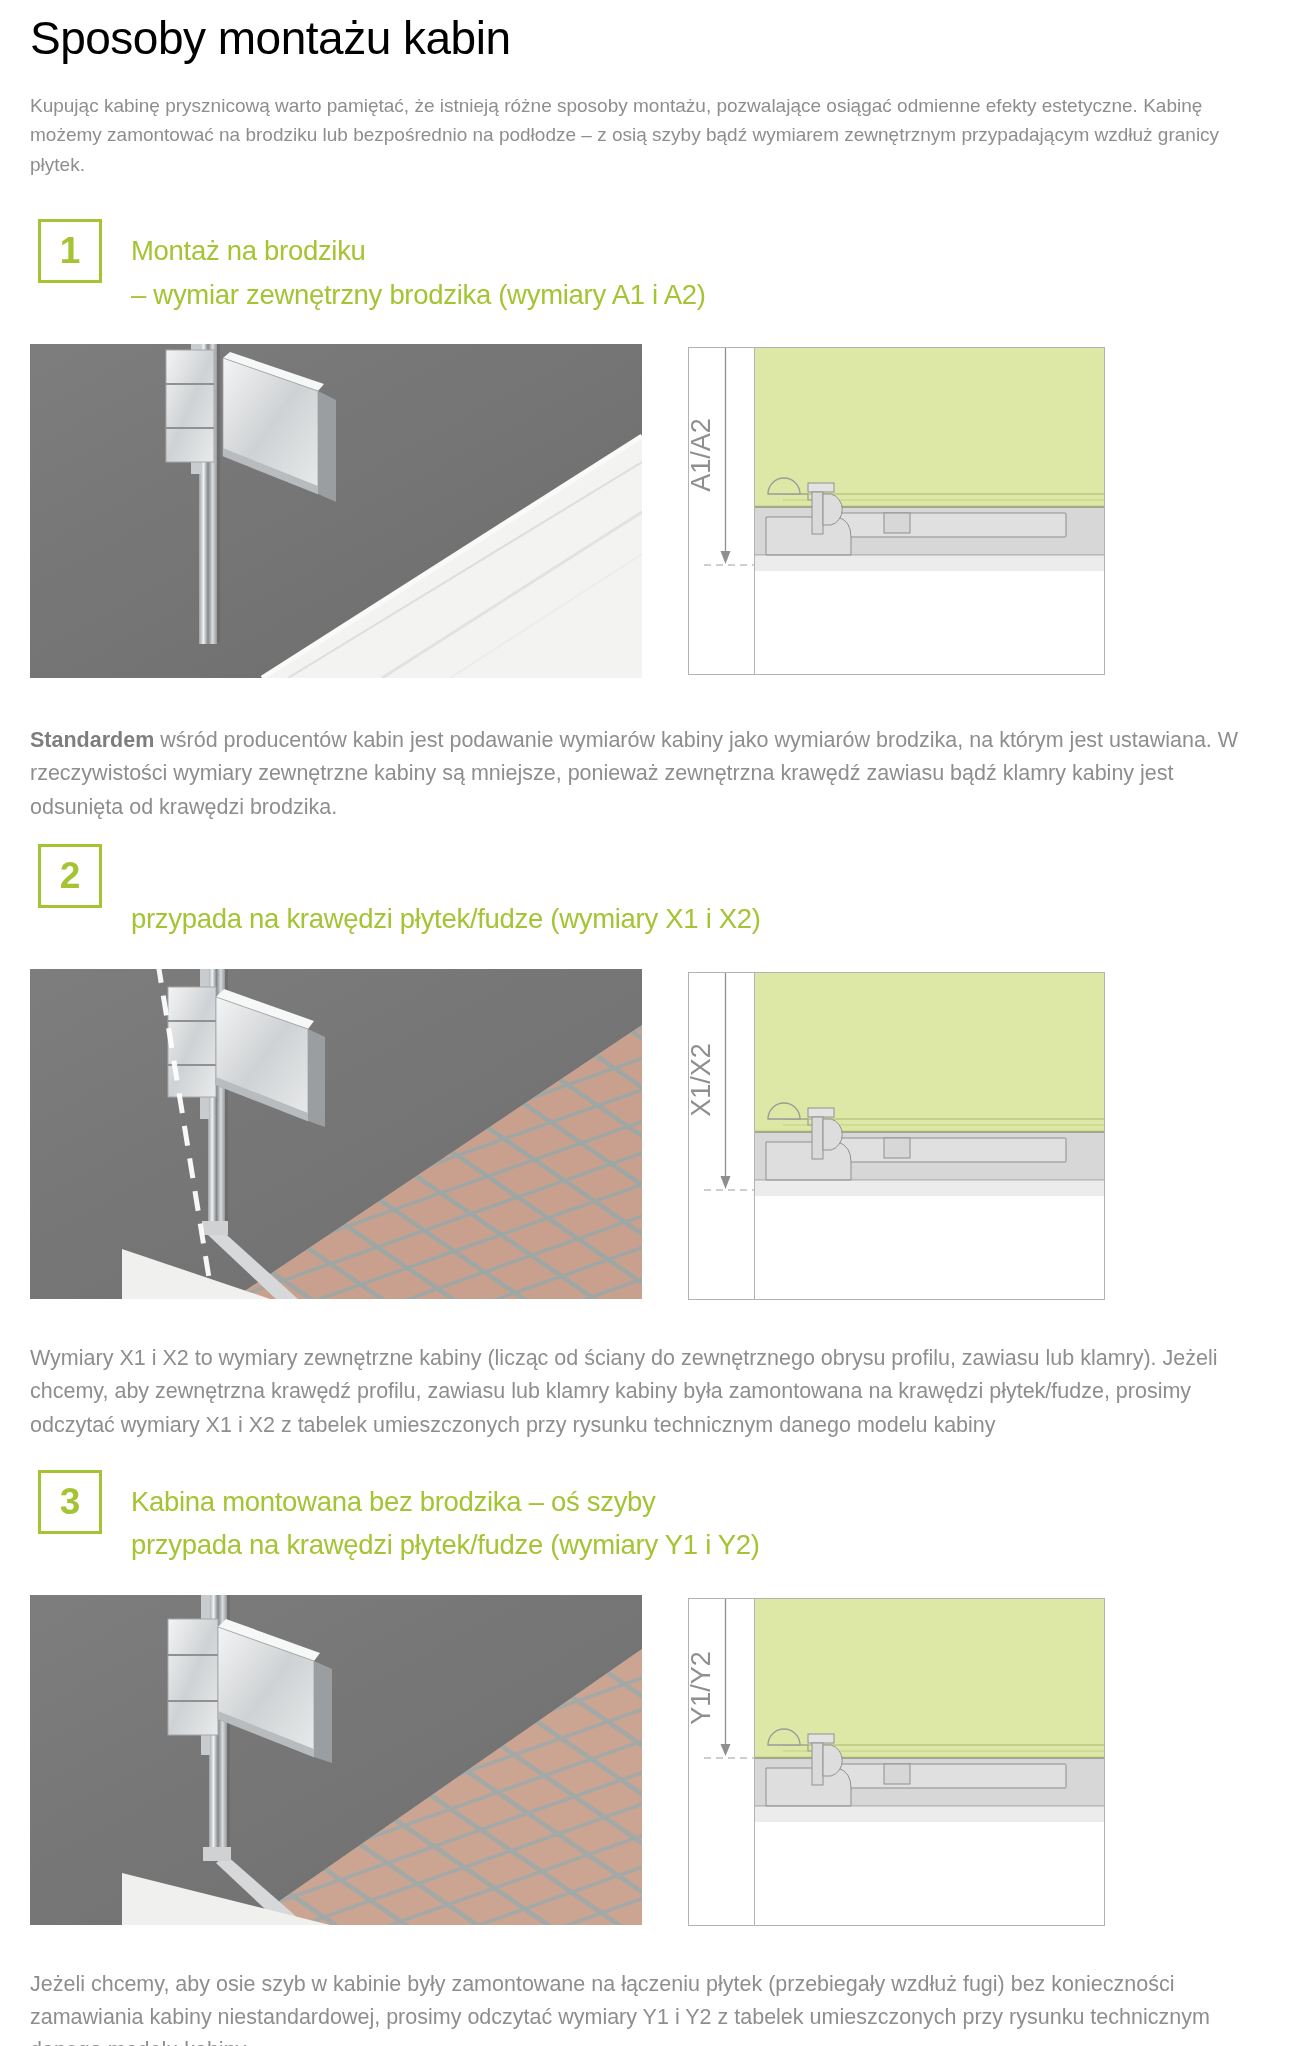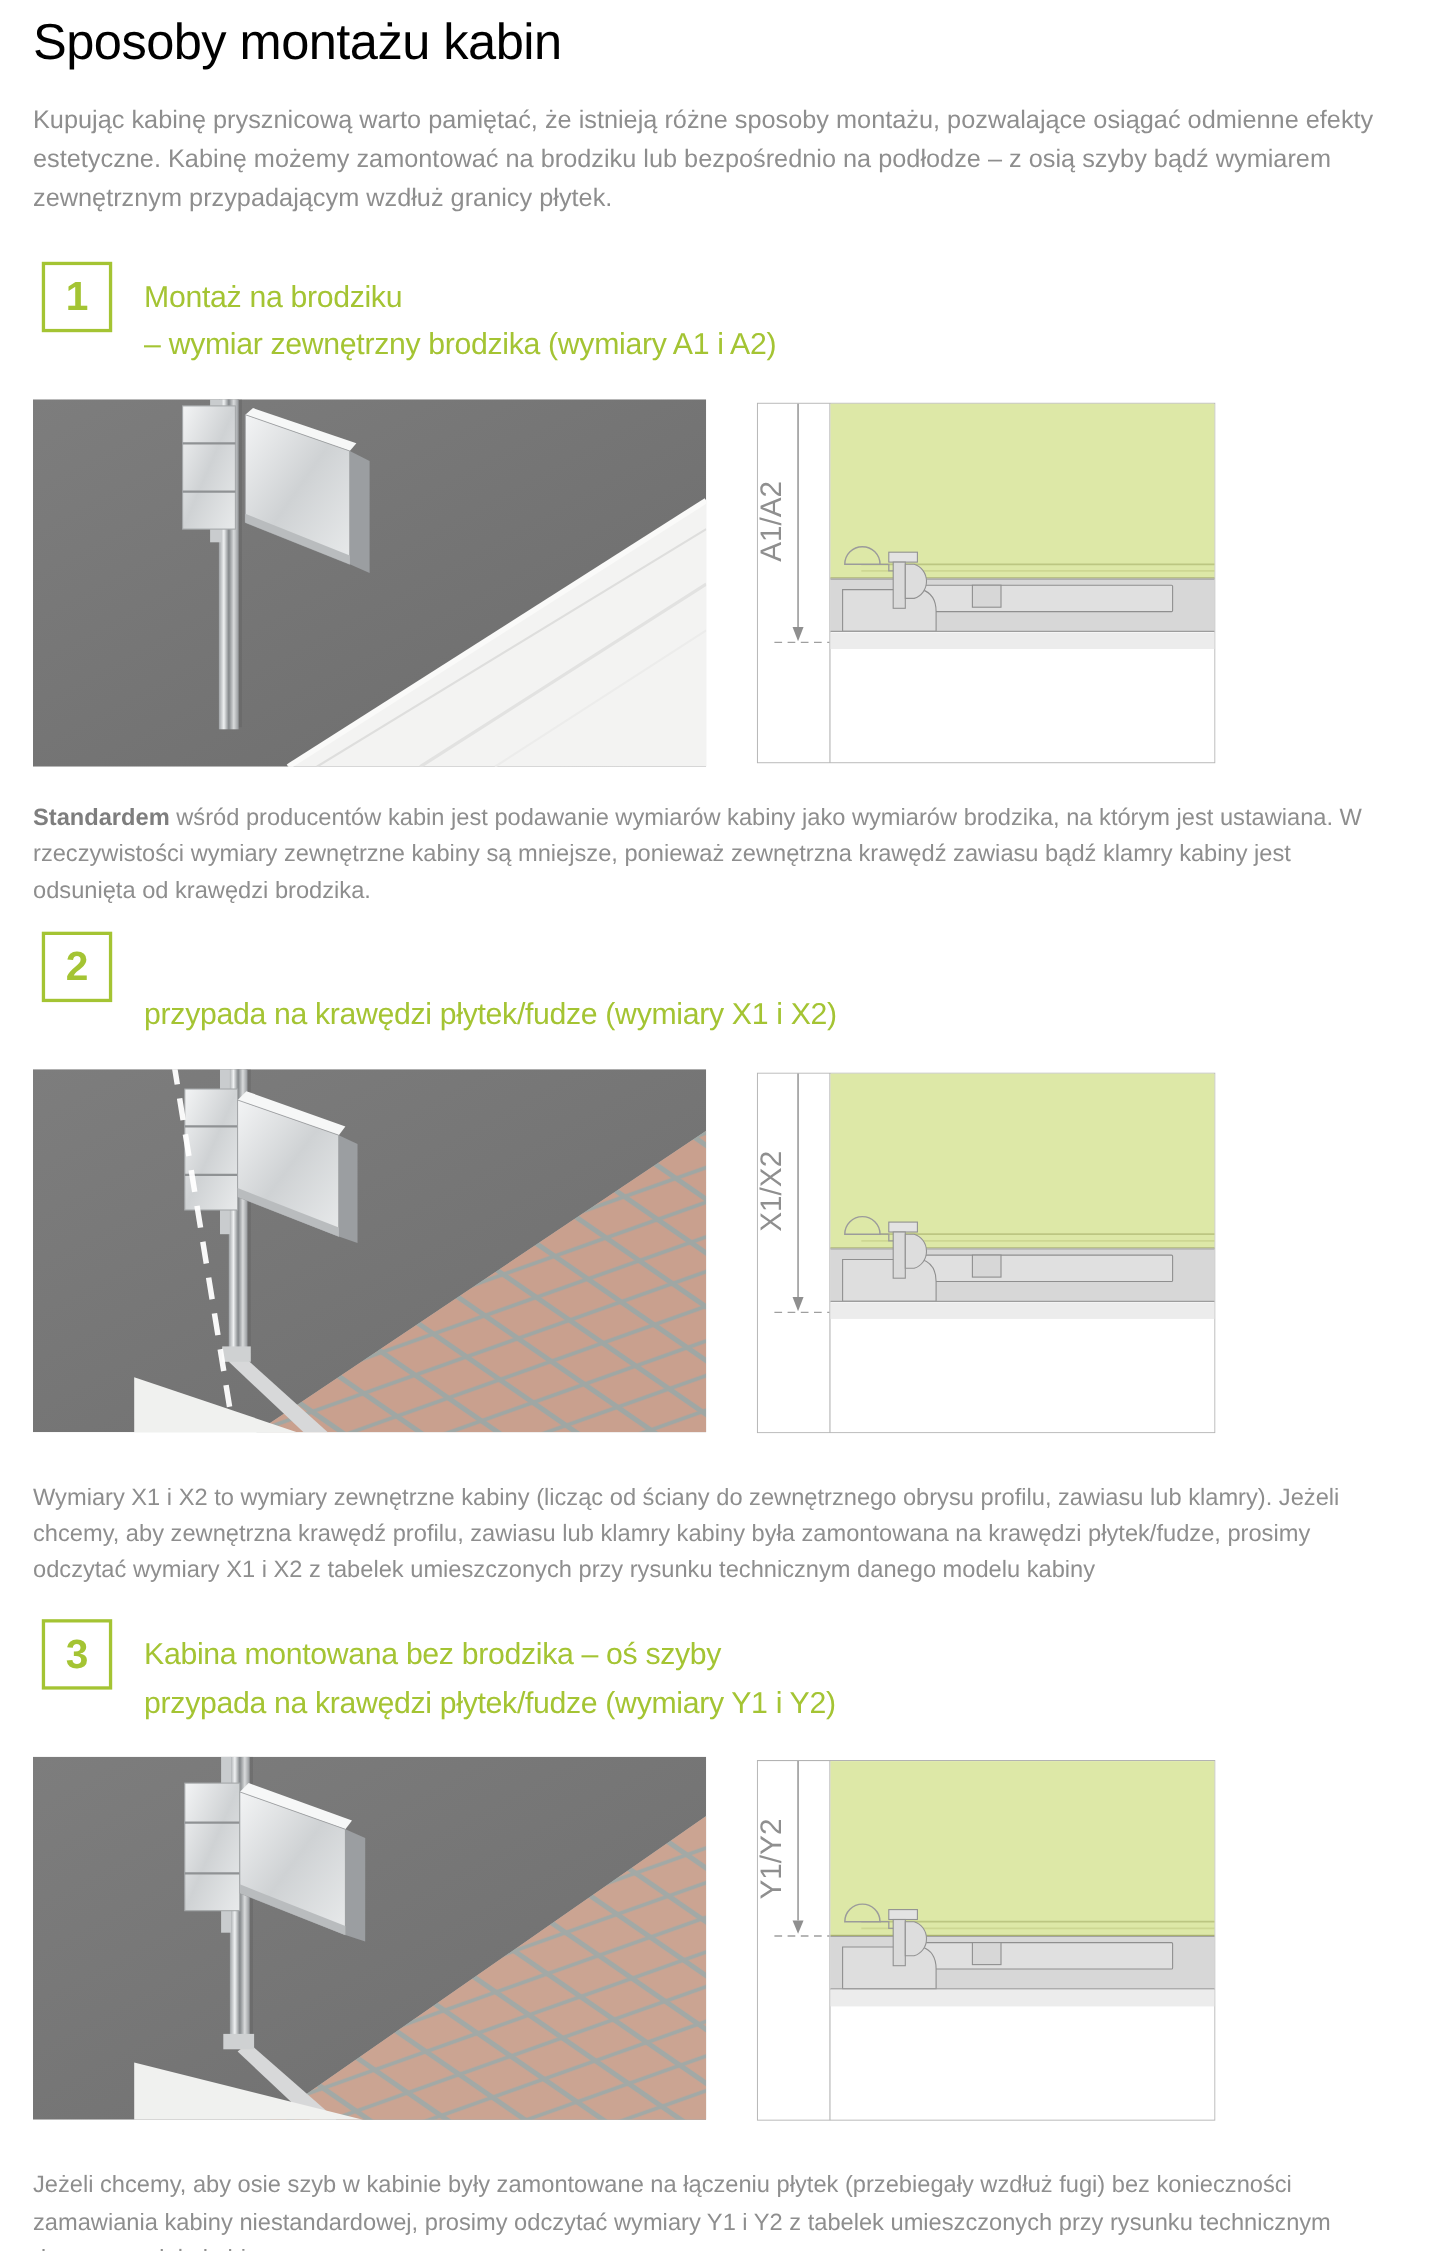--- a/index.html
+++ b/index.html
@@ -16,21 +16,21 @@
     margin:0 0 26px 0;
     font-size:46px;
     font-weight:300;
     line-height:1.15;
     color:#000000;
     letter-spacing:-0.5px;
   }
   .intro{
     margin:0 0 34px 0;
     width:1242px;
-    font-size:23px;
+    font-size:19px;
     line-height:1.55;
   }
   .sec-header{display:flex;align-items:flex-start;margin:0 0 12px 0;}
   .num-box{
     flex:0 0 auto;
     width:58px;height:58px;
     margin:6px 8px 0 8px;
     border:3px solid #a4c433;
     display:flex;align-items:center;justify-content:center;
     font-size:37px;font-weight:bold;color:#a4c433;
@@ -47,21 +47,21 @@
   }
   .fig-row{display:flex;gap:46px;align-items:flex-start;}
   .photo-fig,.diagram-fig{flex:0 0 auto;font-size:0;line-height:0;}
   .diagram-fig{margin-top:3px;}
   .para{
     width:1242px;
     font-size:21.5px;
     line-height:1.55;
   }
   .para strong{font-weight:bold;color:#7e7e7e;}
-  .para-1{margin:30px 0 14px 0;}
+  .para-1{margin:46px 0 14px 0;}
   .para-2{margin:42px 0 22px 0;}
   .para-3{margin:42px 0 0 0;}
   .dim-label{
     font-size:27px;
     fill:#8f8f8f;
     font-family:"Liberation Sans","DejaVu Sans",sans-serif;
   }
 </style>
 </head>
 <body>

